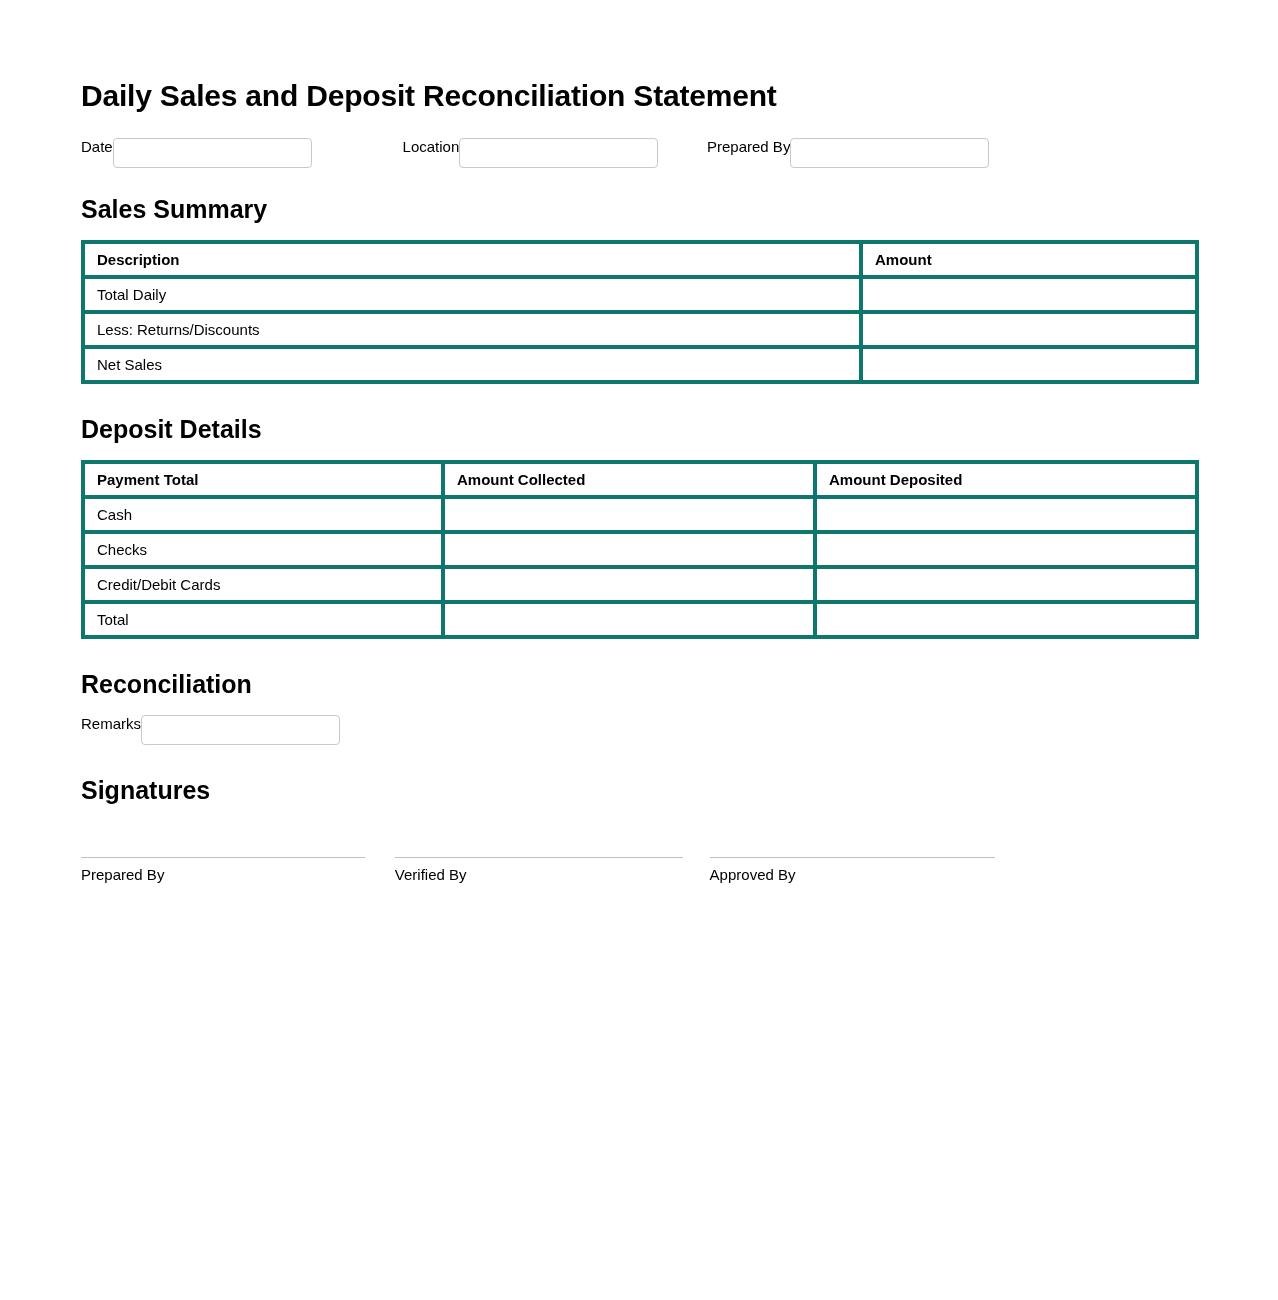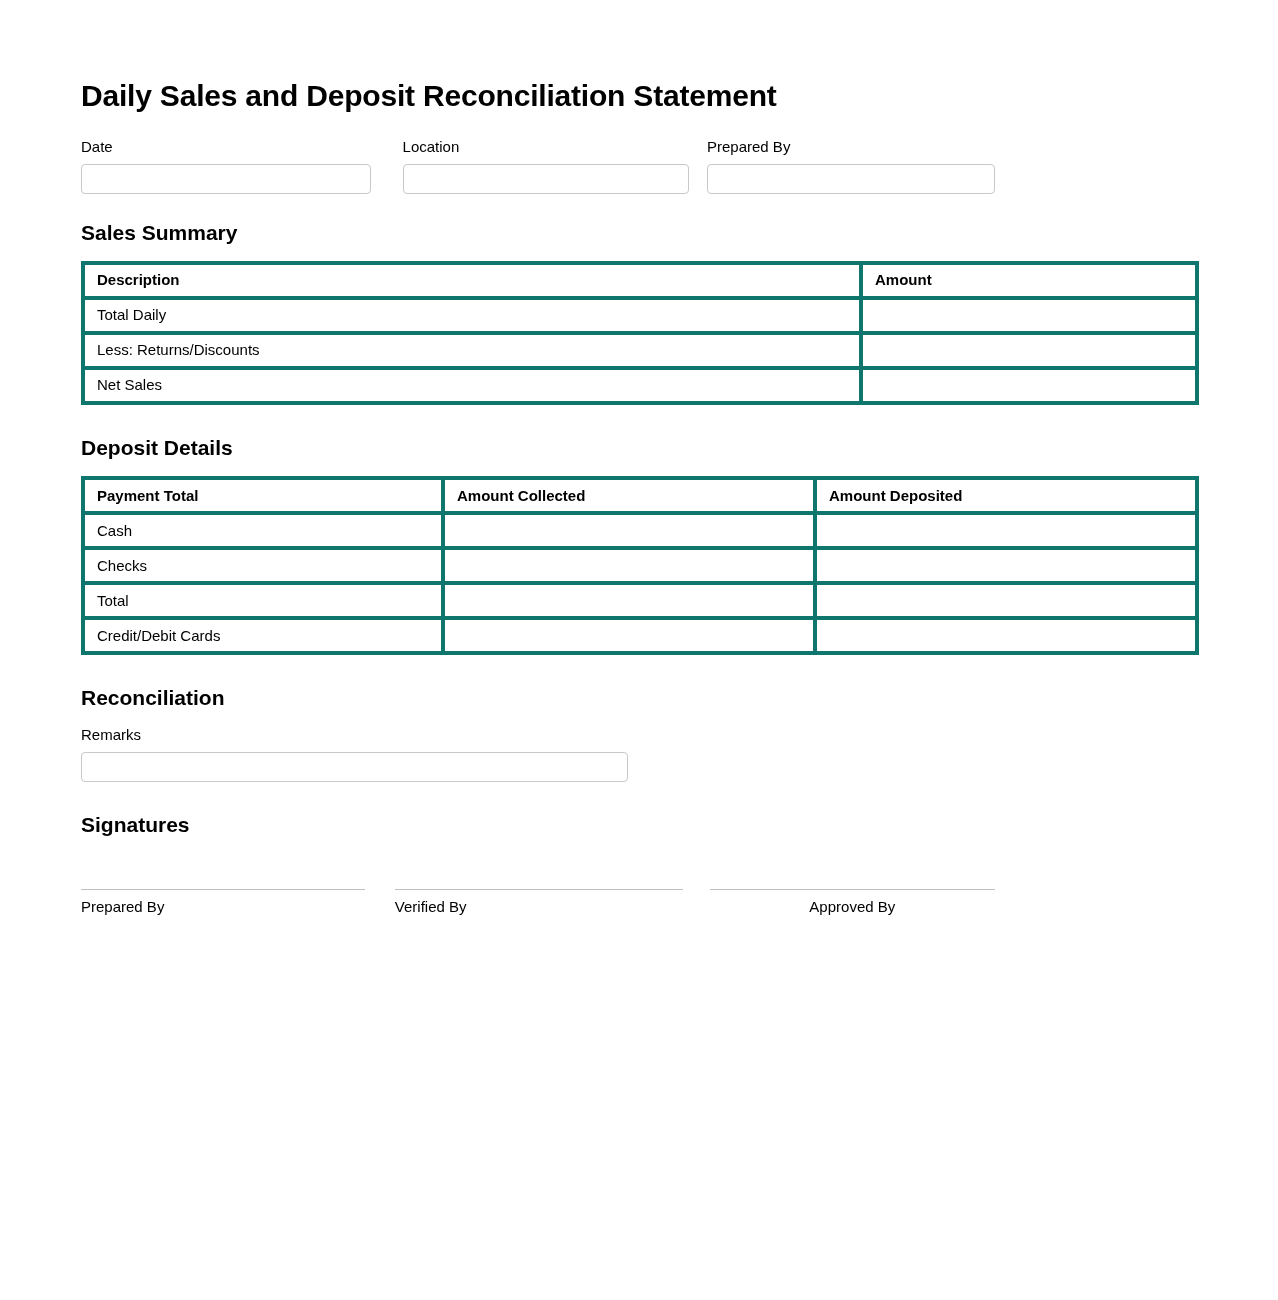--- a/index.html
+++ b/index.html
@@ -29,21 +29,21 @@
     letter-spacing: -0.2px;
   }
 
   
   .field-row {
     display: flex;
     margin-bottom: 26px;
   }
   .field {
     display: flex;
-    flex-direction: column;
+    flex-direction: row;
   }
   .field-label {
     font-size: 15px;
     line-height: 1.25;
     margin-bottom: 7px;
     color: #000;
   }
   .text-input {
     height: 30px;
     box-sizing: border-box;
@@ -57,21 +57,21 @@
     color: #000;
   }
 
   
   .field-date   { width: 362px; margin-right: 16px; }
   .field-loc    { width: 358px; margin-right: 18px; margin-left: 16px; }
   .field-prep   { width: 360px; }
 
   
   .section-heading {
-    font-size: 21px;
+    font-size: 25px;
     font-weight: bold;
     margin: 16px 0 16px 0;
     line-height: 1.2;
   }
   .section {
     margin-bottom: 30px;
   }
 
   
   table.grid {
@@ -125,21 +125,21 @@
     border-top: 1px solid #bfbfbf;
     height: 0;
     margin-bottom: 8px;
   }
   .sig-label {
     font-size: 15px;
     line-height: 1.25;
   }
   .sig-1 { width: 350px; margin-right: 30px; }
   .sig-2 { width: 355px; margin-right: 27px; }
-  .sig-3 { width: 352px; text-align: center; }
+  .sig-3 { width: 352px; }
 </style>
 </head>
 <body>
 
 <div class="page">
 
   <h1 class="doc-title">Daily Sales and Deposit Reconciliation Statement</h1>
 
   <div class="field-row">
 
@@ -212,26 +212,26 @@
           <td>Cash</td>
           <td></td>
           <td></td>
         </tr>
         <tr>
           <td>Checks</td>
           <td></td>
           <td></td>
         </tr>
         <tr>
+          <td>Credit/Debit Cards</td>
+          <td></td>
+          <td></td>
+        </tr>
+        <tr>
           <td class="bold-cell">Total</td>
-          <td></td>
-          <td></td>
-        </tr>
-        <tr>
-          <td>Credit/Debit Cards</td>
           <td></td>
           <td></td>
         </tr>
       </tbody>
     </table>
   </div>
 
   <div class="section">
     <h2 class="section-heading">Reconciliation</h2>
 

